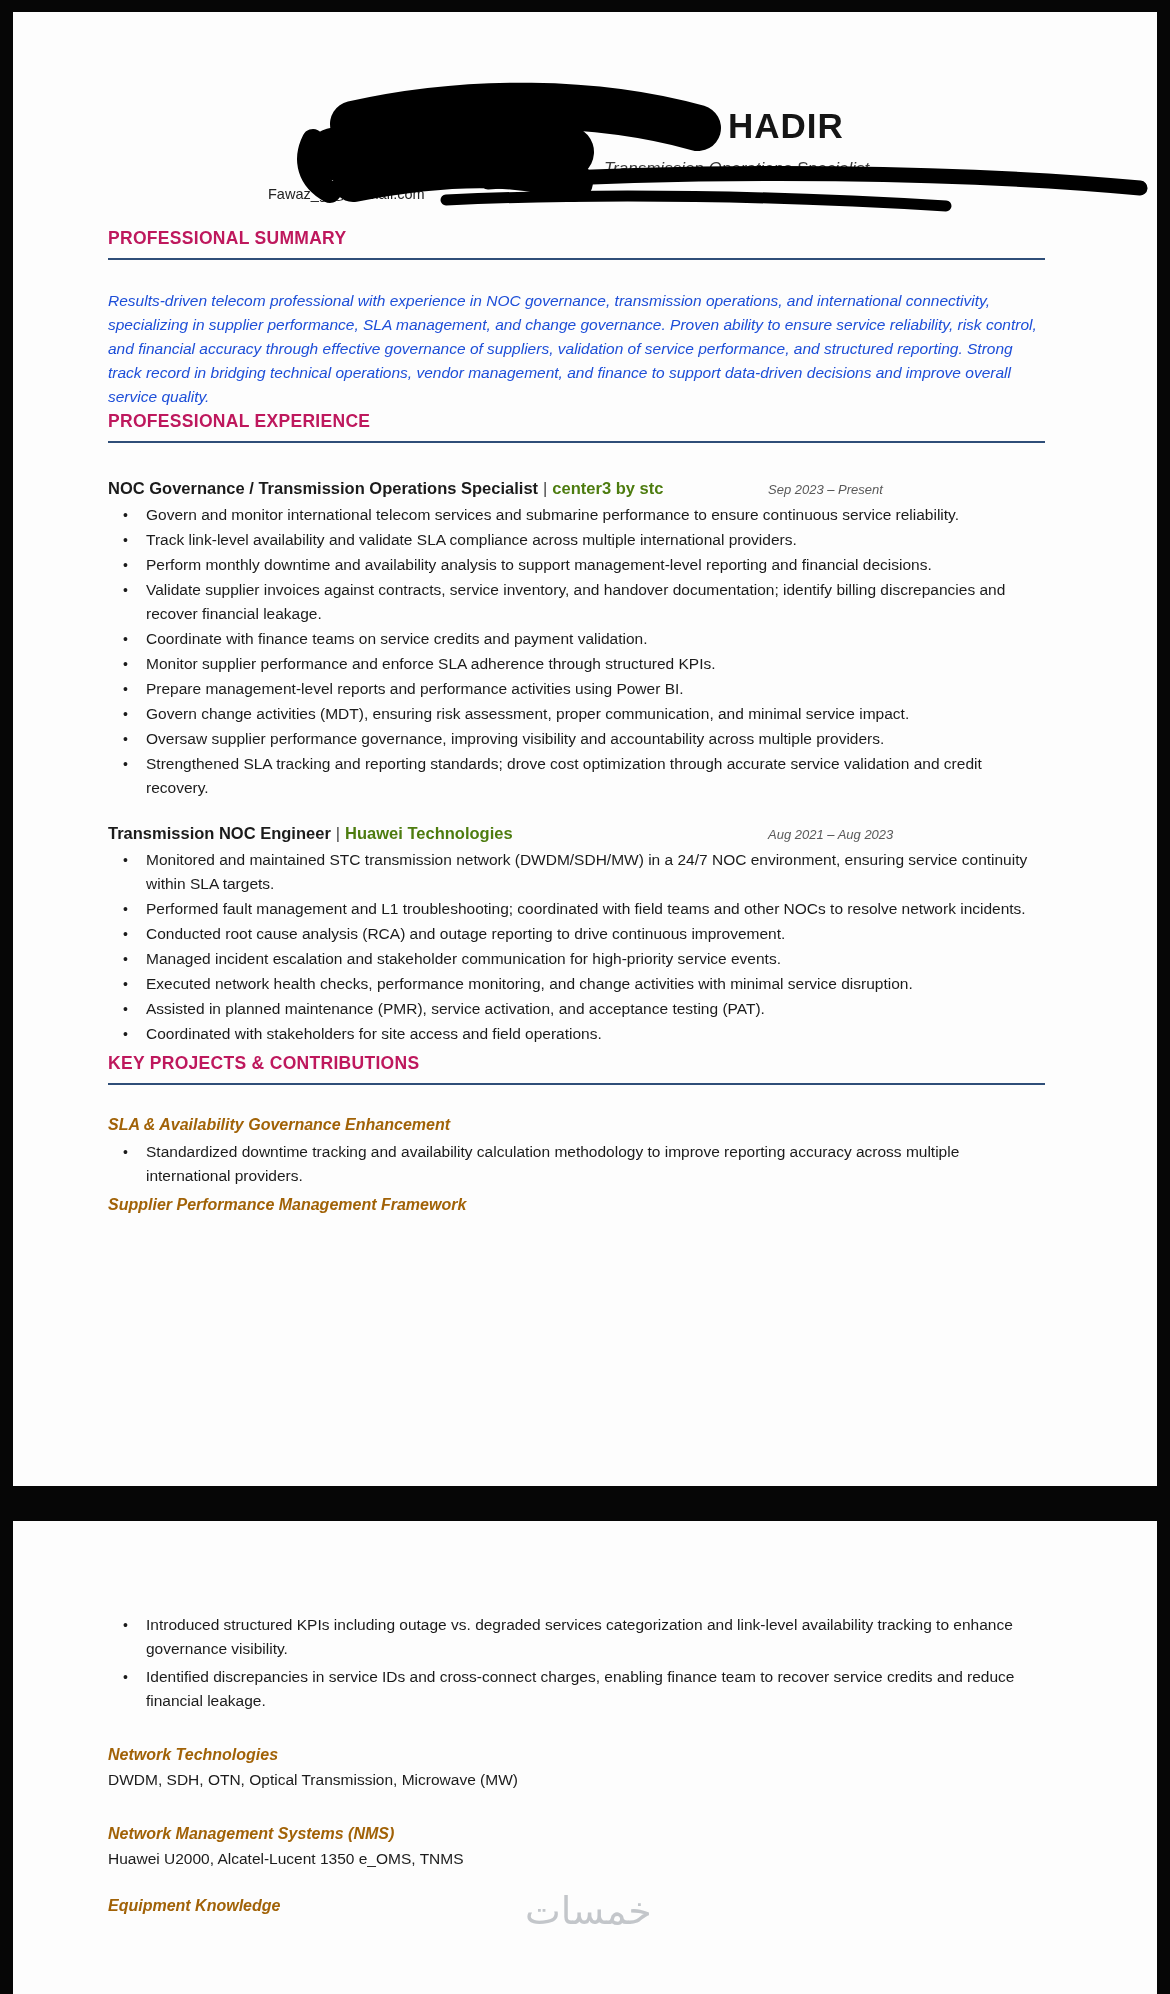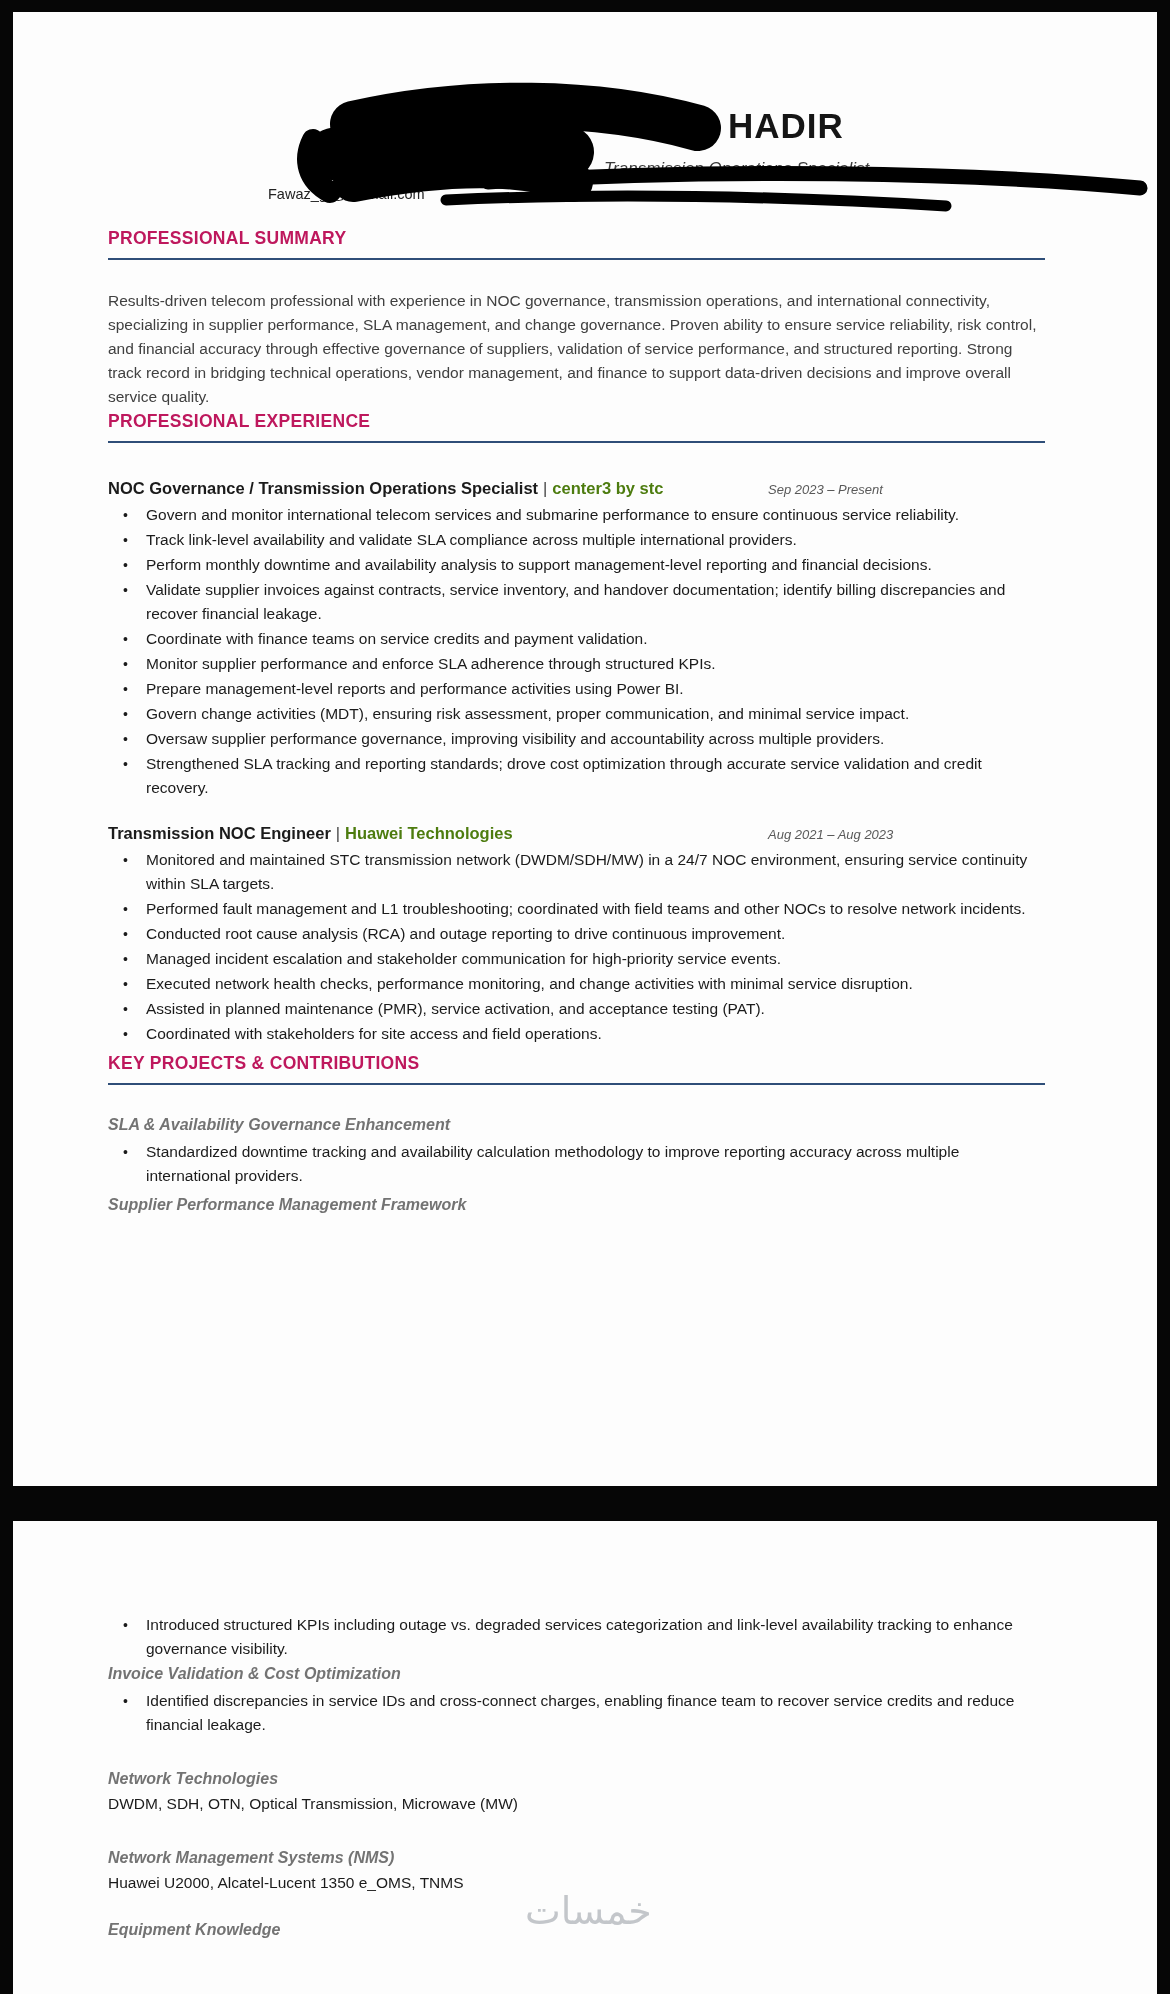--- a/index.html
+++ b/index.html
@@ -37,21 +37,21 @@
   .sec-head {
     font-size:17.5px; font-weight:bold; letter-spacing:0.3px;
     color:#be185d; padding-bottom:9px; border-bottom:2px solid #2f4e78;
   }
   #h-experience { margin-top:2px; }
   #h-projects   { margin-top:7px; }
   #h-skills     { margin-top:10px; }
 
   
   .para {
-    margin-top:29px; font-size:15.5px; line-height:24px; color:#404040;
+    margin-top:29px; font-size:15.5px; line-height:24px; color:#1d4ed8;font-style:italic;
   }
 
   
   .job-head {
     position:relative; font-size:16.5px; font-weight:bold; color:#1b1b1b;
     line-height:24px; white-space:nowrap;
   }
   #job1 { margin-top:33px; }
   #job2 { margin-top:21px; }
   .job-sep { font-weight:normal; color:#444; margin:0 5px; }
@@ -65,21 +65,21 @@
 
   .bullet {
     display:flex; font-size:15.5px; line-height:24px; color:#1b1b1b;
     margin-bottom:1px;
   }
   .dot { flex:none; width:23px; margin-left:15px; font-size:14px; line-height:24px; color:#1b1b1b; }
   .btxt { flex:1; }
 
   
   .proj-title, .skill-title {
-    font-size:16px; font-weight:bold; font-style:italic; color:#737373; line-height:22px;
+    font-size:16px; font-weight:bold; font-style:italic; color:#a16207; line-height:22px;
   }
   .proj-title.first  { margin-top:29px; }
   .proj-title.second { margin-top:6px; }
   .proj-bullets { margin-top:4px; }
   .proj-title.invoice { margin-top:2px; }
 
   .content2 { padding-top:92px; }
   .skill-title.g1 { margin-top:31px; }
   .skill-title.g2 { margin-top:31px; }
   .skill-title.g3 { margin-top:24px; }
@@ -218,21 +218,20 @@
   </div>
 
   <div class="page" id="page2">
     <div class="content content2">
 
       <div class="bullet">
           <span class="dot">•</span>
           <span class="btxt">Introduced structured KPIs including outage vs. degraded services categorization and link-level availability tracking to enhance governance visibility.</span>
         </div>
 
-      <div class="proj-title invoice">Invoice Validation &amp; Cost Optimization</div>
       <div class="proj-bullets">
         <div class="bullet">
             <span class="dot">•</span>
             <span class="btxt">Identified discrepancies in service IDs and cross-connect charges, enabling finance team to recover service credits and reduce financial leakage.</span>
           </div>
       </div>
 
 
       <div class="skill-title g1">Network Technologies</div>
       <div class="skill-text">DWDM, SDH, OTN, Optical Transmission, Microwave (MW)</div>

